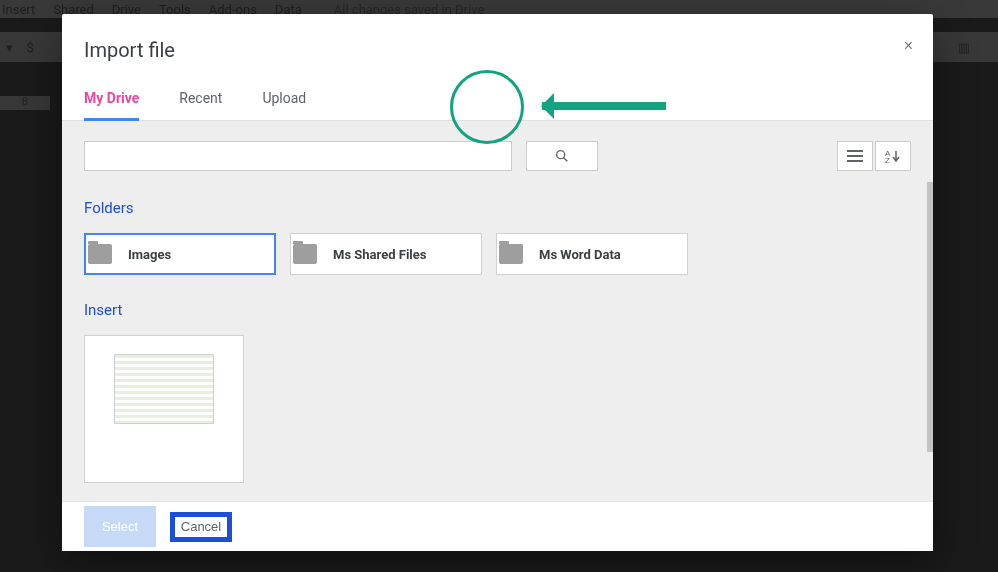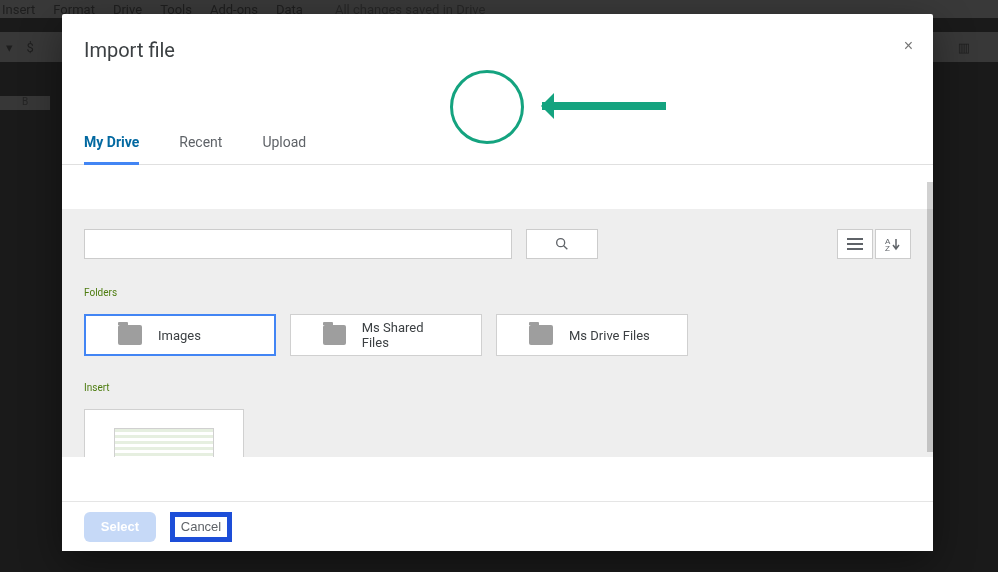--- a/index.html
+++ b/index.html
@@ -41,21 +41,21 @@
     .mask {
       position: absolute; inset: 0;
       background: rgba(0,0,0,0.55);
     }
     .dialog {
       position: absolute;
       top: 14px; left: 62px; width: 871px; height: 537px;
       background: #fff;
       border-radius: 2px;
       box-shadow: 0 12px 40px rgba(0,0,0,.4);
-      display: flex; flex-direction: column; gap: 44px;
+      display: flex; flex-direction: column;
     }
     .dlg-header {
       padding: 24px 22px 0 22px;
       position: relative;
     }
     .dlg-title {
       font-size: 20px; font-weight: 400; color: #3c4043;
     }
     .close-x {
       position: absolute; top: 24px; right: 20px;
@@ -68,21 +68,21 @@
       padding: 28px 22px 0 22px;
       border-bottom: 1px solid #e0e0e0;
     }
     .tab {
       font-size: 14px; color: #5f6368;
       padding-bottom: 14px;
       cursor: pointer;
       position: relative;
       font-weight: 400;
     }
-    .tab.active { font-weight: 700; color: #0369a1; }
+    .tab.active { font-weight: 700; color: #ec4899; }
     .tab.active::after {
       content: '';
       position: absolute; bottom: -1px; left: 0; right: 0;
       height: 3px; background: #4285f4;
     }
     .picker-body {
       background: #eeeeee;
       flex: 1;
       padding: 20px 22px;
       overflow: auto;
@@ -103,32 +103,33 @@
     }
     .spacer { flex: 1; }
     .view-btn, .sort-btn {
       width: 36px; height: 30px;
       border: 1px solid #ccc; background: #fff;
       display: flex; align-items: center; justify-content: center;
       cursor: pointer;
     }
     .view-sort-group { display: flex; gap: 2px; }
     .section-label {
-      font-size: 10px; color: #4d7c0f; margin-bottom: 16px;
+      font-size: 15px; color: #1d4ed8; margin-bottom: 16px;
     }
     .folder-row {
       display: flex; gap: 14px; margin-bottom: 26px;
     }
     .folder-card {
       width: 192px; height: 42px;
       background: #fff; border: 1px solid #d0d0d0;
       display: flex; align-items: center;
-      padding: 0 32px; gap: 16px;
+      padding: 0 2px; gap: 16px;
       font-size: 13px; color: #3c4043;
       cursor: pointer;
+      font-weight: bold;
     }
     .folder-card.selected { border: 2px solid #4285f4; }
     .folder-icn {
       width: 24px; height: 20px; background: #9e9e9e;
       border-radius: 2px;
       position: relative;
     }
     .folder-icn::before {
       content:''; position:absolute; top:-3px; left:0;
       width:10px; height:3px; background:#9e9e9e;
@@ -153,23 +154,23 @@
       margin-top:-40px;
     }
     .dlg-footer {
       height: 50px; background:#fff;
       display:flex; align-items:center;
       padding: 0 22px; gap: 14px;
       border-top: 1px solid #e5e5e5;
     }
     .btn-select {
       background:#c6d9f7; color:#fff;
-      border:none; border-radius:6px;
-      width: 72px; height: 30px;
-      font-size: 13px; font-weight:700;
+      border:none; border-radius:1px;
+      width: 72px; height: 41px;
+      font-size: 13px; font-weight:400;
       cursor: default;
     }
     .btn-cancel {
       background:#fff; border:5px solid #1d4ed8;
       width: 62px; height: 30px;
       font-size: 13px; color:#5f6368;
       cursor: pointer;
     }
     .callout-circle {
       position:absolute;
@@ -194,21 +195,21 @@
       position:absolute; right:0; top:168px; width:6px; height:270px;
       background: rgba(0,0,0,.18);
     }
     svg { display:block; }
   </style>
 </head>
 <body>
 
 <div class="bg-menubar">
   <span>Insert</span>
-  <span>Format</span>
+  <span>Shared</span>
   <span>Drive</span>
   <span>Tools</span>
   <span>Add-ons</span>
   <span>Data</span>
   <span style="margin-left:14px;color:#888">All changes saved in Drive</span>
 </div>
 <div class="bg-toolbar">
   <span>▾</span>
   <span>$</span>
   <span style="position:absolute;right:28px">▥</span>
@@ -263,21 +264,21 @@
       <div class="folder-card selected">
         <div class="folder-icn"></div>
         <span>Images</span>
       </div>
       <div class="folder-card">
         <div class="folder-icn"></div>
         <span>Ms Shared Files</span>
       </div>
       <div class="folder-card">
         <div class="folder-icn"></div>
-        <span>Ms Drive Files</span>
+        <span>Ms Word Data</span>
       </div>
     </div>
 
     <div class="section-label">Insert</div>
     <div class="files-grid">
       <div class="file-card">
         <div class="file-thumb"></div>
       </div>
     </div>
   </div>

